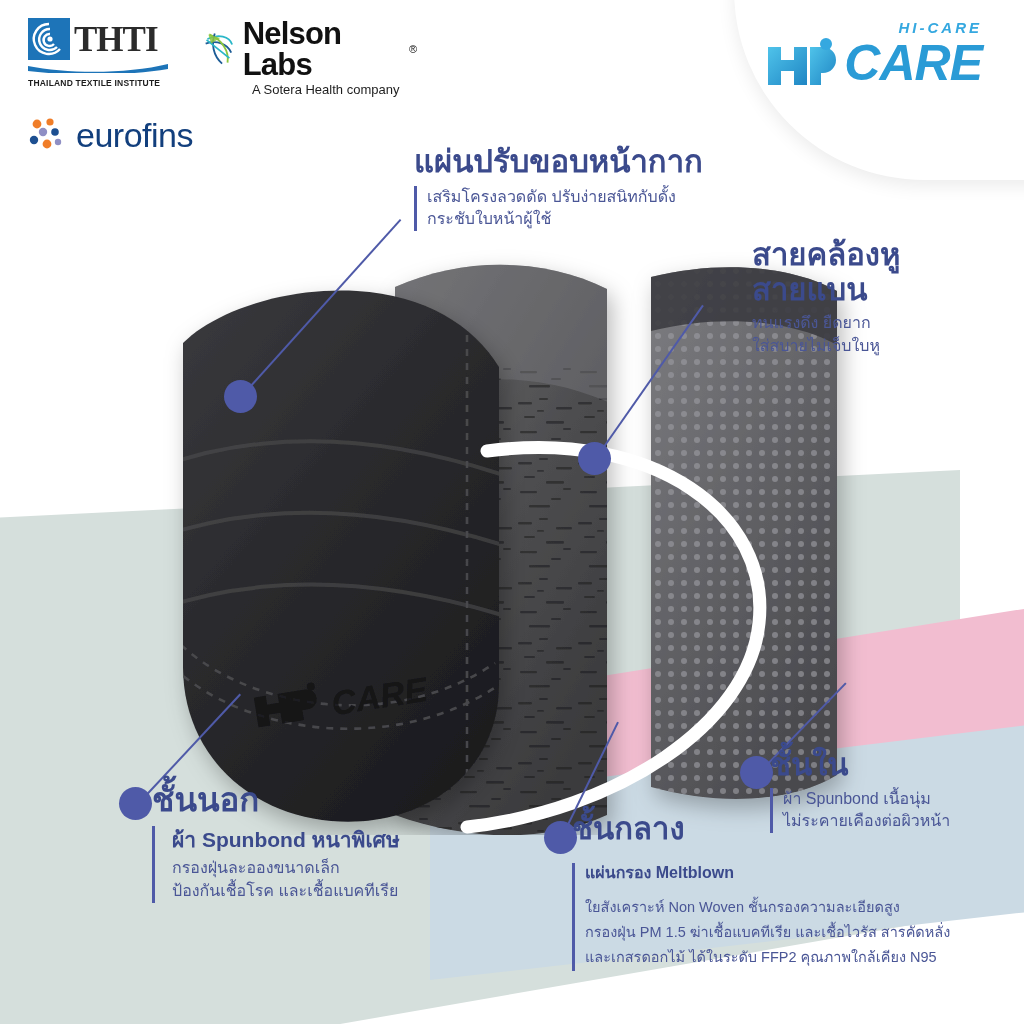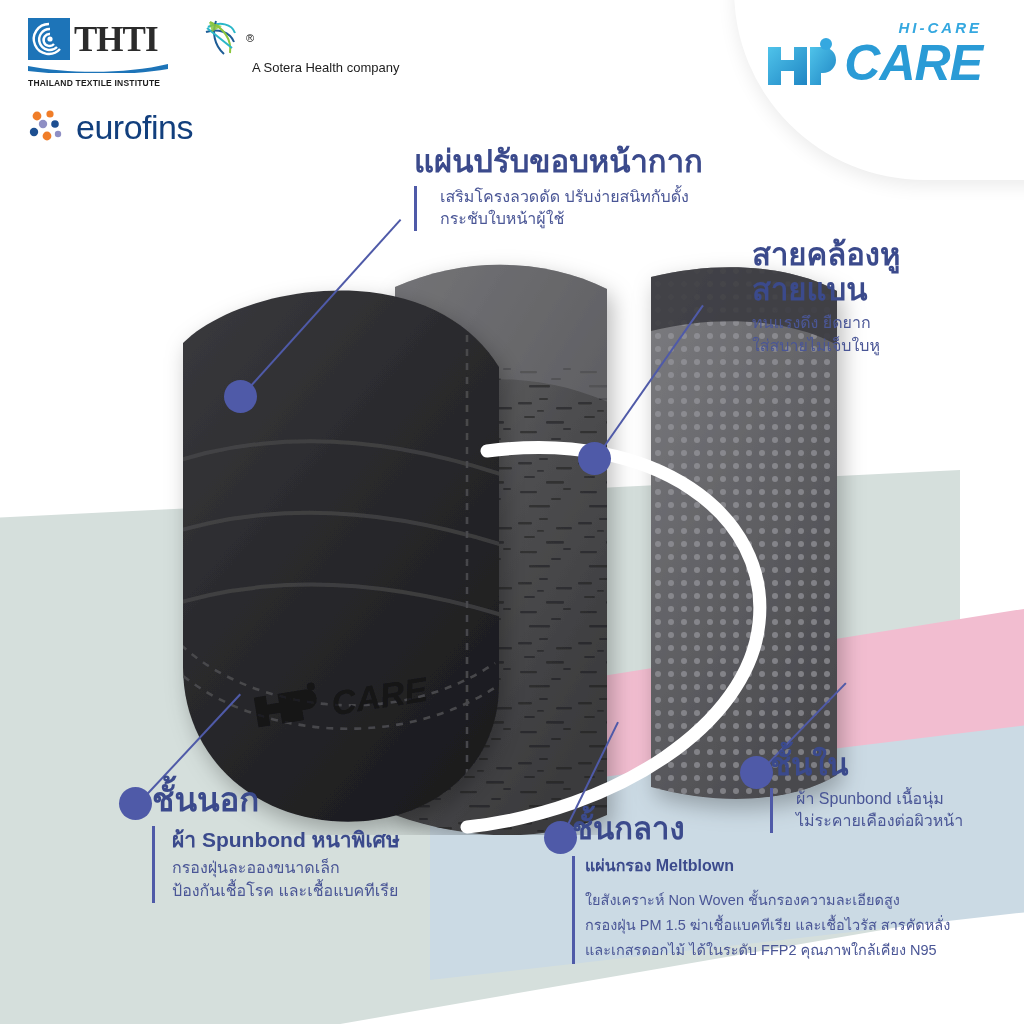--- a/index.html
+++ b/index.html
@@ -178,21 +178,21 @@
   .callout { position: absolute; }
   .callout-title {
     color: #3b4a8c;
     font-weight: 700;
     line-height: 1.12;
     white-space: pre-line;
   }
   .callout-body {
     color: #4a5696;
     border-left: 3px solid #4f5aa8;
-    padding-left: 23px;
+    padding-left: 10px;
     line-height: 1.42;
     white-space: pre-line;
   }
   .callout-sub {
     color: #3b4a8c;
     font-weight: 700;
     line-height: 1.3;
   }
   .dot {
     position: absolute;
@@ -221,21 +221,21 @@
   #callout-outer .callout-title { font-size: 33px; margin-bottom: 7px; }
   #callout-outer .callout-sub { font-size: 21px; margin-bottom: 4px; }
   #callout-outer .callout-stack {
     border-left: 3px solid #4f5aa8;
     padding-left: 17px;
   }
   #callout-outer .callout-body { font-size: 16px; border-left: none; padding-left: 0; }
 
   
   #callout-middle { left: 572px; top: 812px; width: 400px; }
-  #callout-middle .callout-title { font-size: 31px; margin-bottom: 9px; }
+  #callout-middle .callout-title { font-size: 31px; margin-bottom: 16px; }
   #callout-middle .callout-stack {
     border-left: 3px solid #4f5aa8;
     padding-left: 10px;
   }
   #callout-middle .callout-sub { font-size: 16px; margin-bottom: 11px; }
   #callout-middle .callout-body {
     font-size: 14.5px;
     border-left: none;
     padding-left: 0;
     line-height: 1.75;
@@ -445,20 +445,21 @@
           <svg width="38" height="40" viewBox="0 0 38 40">
             <g fill="none" stroke-width="2">
               <path d="M6 9 C18 3 30 6 33 15" stroke="#2ab7c8"></path>
               <path d="M4 14 C16 10 28 14 32 24" stroke="#1d5c96"></path>
               <path d="M8 4 C22 10 30 22 28 35" stroke="#8cc63e"></path>
               <path d="M14 3 C10 14 12 27 22 36" stroke="#1d5c96"></path>
               <path d="M5 10 L30 30" stroke="#2ab7c8"></path>
             </g>
             <path d="M7 4 L20 8 L10 14 Z" fill="#8cc63e" opacity="0.85"></path>
           </svg>
+          <span id="nelson-word">Nelson Labs</span>
           <span id="nelson-reg">®</span>
         </div>
         <div id="nelson-caption">A Sotera Health company</div>
       </div>
     </div>
 
     <div class="cert" id="cert-eurofins">
       <svg width="40" height="34" viewBox="0 0 40 34">
         <circle cx="9" cy="6" r="4.4" fill="#f07d28"></circle>
         <circle cx="22" cy="4" r="3.6" fill="#f07d28"></circle>

